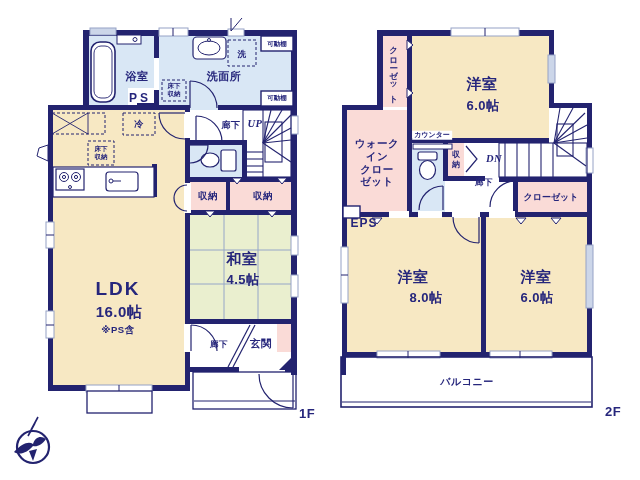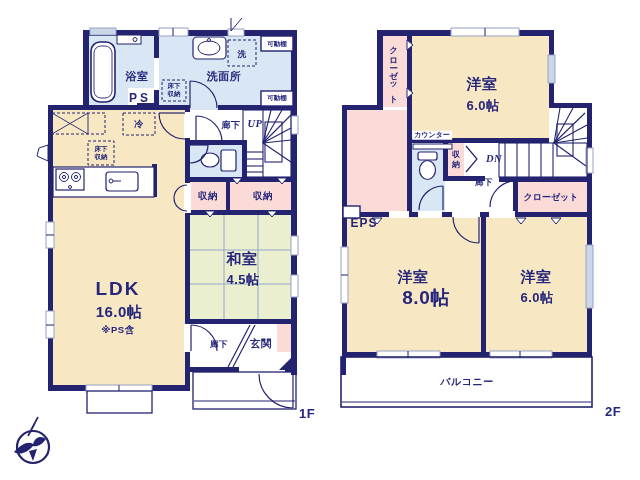--- a/index.html
+++ b/index.html
@@ -300,28 +300,32 @@
 <div class="lbl" style="left:118px;top:289px;font-size:19px;letter-spacing:2px;">LDK</div>
 <div class="lbl" style="left:119px;top:312px;font-size:15px;">16.0帖</div>
 <div class="lbl" style="left:118px;top:330px;font-size:9.5px;">※PS含</div>
 <div class="lbl" style="left:219px;top:344px;font-size:8.5px;">廊下</div>
 <div class="lbl" style="left:261px;top:343px;font-size:10.5px;">玄関</div>
 <div class="lbl" style="left:307px;top:414px;font-size:13px;">1F</div>
 
 <div class="lbl vert" style="left:394px;top:70px;font-size:8.5px;">クローゼット</div>
 <div class="lbl" style="left:482px;top:84px;font-size:15px;">洋室</div>
 <div class="lbl" style="left:483px;top:106px;font-size:13px;">6.0帖</div>
+<div class="lbl" style="left:377px;top:163px;font-size:10.5px;">ウォーク
+イン
+クロー
+ゼット</div>
 <div class="lbl whitebg" style="left:432px;top:135px;font-size:7px;letter-spacing:0;">カウンター</div>
 <div class="lbl" style="left:456px;top:160px;font-size:8px;letter-spacing:0;">収
 納</div>
 <div class="lbl italic" style="left:494px;top:159px;font-size:10.5px;text-align:right;">DN</div>
 <div class="lbl" style="left:484px;top:182px;font-size:8.5px;">廊下</div>
 <div class="lbl" style="left:551px;top:197px;font-size:9px;letter-spacing:0;">クローゼット</div>
 <div class="lbl" style="left:364px;top:223px;font-size:12px;letter-spacing:1px;">EPS</div>
 <div class="lbl" style="left:413px;top:277px;font-size:15px;">洋室</div>
-<div class="lbl" style="left:414px;top:298px;font-size:19px;padding-left:24px;">8.0帖</div>
+<div class="lbl" style="left:414px;top:298px;font-size:13px;padding-left:24px;">8.0帖</div>
 <div class="lbl" style="left:536px;top:277px;font-size:15px;">洋室</div>
 <div class="lbl" style="left:537px;top:298px;font-size:13px;">6.0帖</div>
 <div class="lbl" style="left:467px;top:382px;font-size:10px;">バルコニー</div>
 <div class="lbl" style="left:606px;top:412px;font-size:13px;margin-left:7px;">2F</div>
 
 
 </div>
 
 </body></html>

